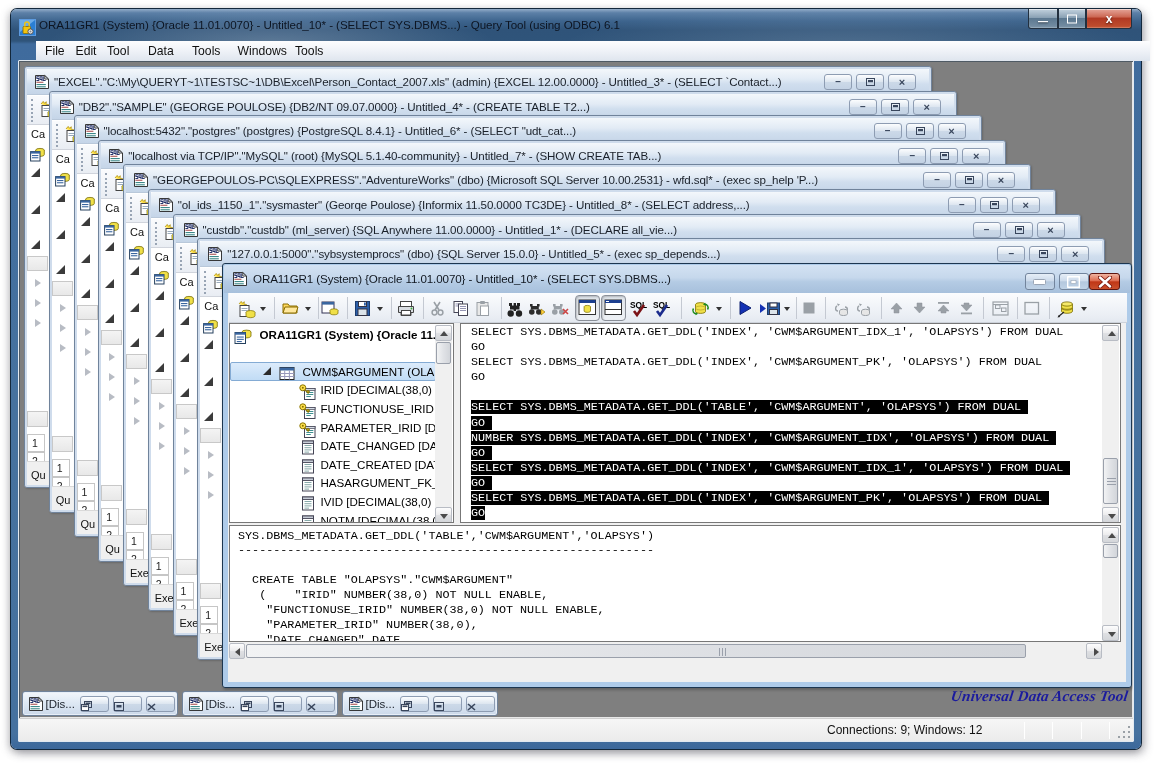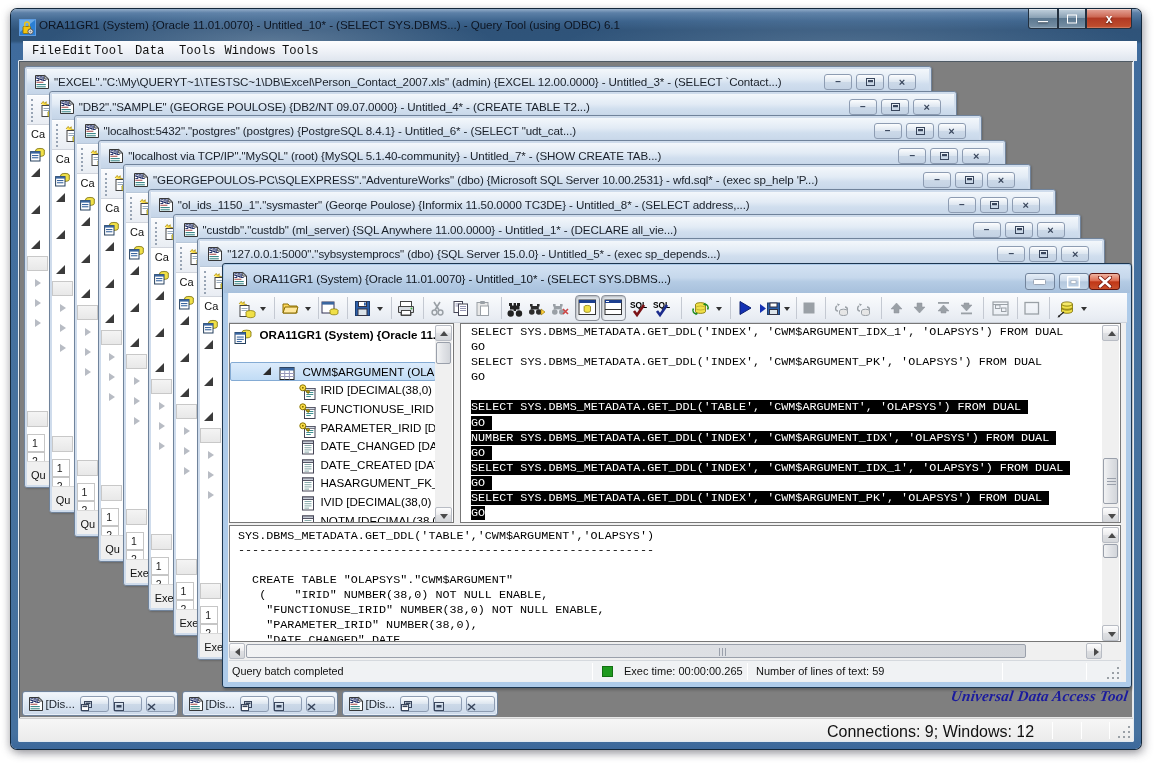--- a/index.html
+++ b/index.html
@@ -15,28 +15,28 @@
 .appico{position:absolute;left:8px;top:10px}
 .capbtn{position:absolute;top:0;height:20px;border:1px solid #22303f;border-top:none;
   background:linear-gradient(180deg,#c3d2de 0%,#8aa1b4 45%,#5c7890 50%,#7790a5 100%);
   box-shadow:inset 0 1px 0 rgba(255,255,255,.55), inset 0 -1px 1px rgba(255,255,255,.25);}
 .capbtn.bmin{left:1017px;width:30px;border-bottom-left-radius:3px}
 .capbtn.bmax{left:1047px;width:28px}
 .capbtn.bcls{left:1075px;width:46px;border-bottom-right-radius:3px;
   background:linear-gradient(180deg,#e5a599 0%,#cd6a56 40%,#b13a24 50%,#c1502f 100%);}
 .capbtn .g{position:absolute;left:50%;top:50%;transform:translate(-50%,-50%);color:#fff;font-weight:bold;
   text-shadow:0 1px 2px rgba(0,0,0,.6)}
-.menubar{position:absolute;left:12px;top:32px;width:1114px;height:20px;
-  background:linear-gradient(180deg,#fdfdfe 0%,#f0f3f8 45%,#dfe5ee 100%);font-family:Liberation Mono, monospace;}
+.menubar{position:absolute;left:25px;top:32px;width:1114px;height:20px;
+  background:linear-gradient(180deg,#fdfdfe 0%,#f0f3f8 45%,#dfe5ee 100%);}
 .menubar span{position:absolute;top:0;height:20px;line-height:20px;font-size:12.2px;color:#101010}
 .client{position:absolute;left:8px;top:52px;width:1114px;height:657px;background:#7f7f7f;
   box-shadow:inset 1px 1px 0 #4f5a64, inset -1px -1px 0 #e8e8e8;overflow:hidden}
 .mstatus{position:absolute;left:8px;top:709px;width:1114px;height:23px;
   background:linear-gradient(180deg,#f6f6f6,#ebebeb);border-top:1px solid #cfcfcf}
-.mstatus .ct{position:absolute;left:808px;top:4px;font-size:16px;color:#111}
+.mstatus .ct{position:absolute;left:808px;top:4px;font-size:12px;color:#111}
 .mstatus .sep{position:absolute;top:3px;width:1px;height:17px;background:#d8d8d8;border-right:1px solid #fff}
 .grip{position:absolute;right:2px;bottom:2px;width:14px;height:14px;
   background:
    radial-gradient(circle at 12px 12px,#9aa0a6 1.2px,transparent 1.4px),
    radial-gradient(circle at 12px 7px,#9aa0a6 1.2px,transparent 1.4px),
    radial-gradient(circle at 7px 12px,#9aa0a6 1.2px,transparent 1.4px),
    radial-gradient(circle at 12px 2px,#9aa0a6 1.2px,transparent 1.4px),
    radial-gradient(circle at 2px 12px,#9aa0a6 1.2px,transparent 1.4px),
    radial-gradient(circle at 7px 7px,#9aa0a6 1.2px,transparent 1.4px);}
 .cw{position:absolute;width:908px;height:422px;background:#fff;border:1px solid #70839b;border-radius:3px;
@@ -1018,31 +1018,20 @@
    <div class="sbbtn" style="left:0;top:0;width:16px;height:16px">
             <span class="sbtri-l"></span>
           </div>
    <div class="sbthumb" style="left:17px;top:1px;width:780px;height:14px">
             <div style="position:absolute;left:472px;top:3px;width:1px;height:8px;background:#9aa0ab;box-shadow:3px 0 0 #9aa0ab,6px 0 0 #9aa0ab"></div>
           </div>
    <div class="sbbtn" style="left:857px;top:0;width:16px;height:16px">
             <span class="sbtri-r"></span>
           </div>
  </div>
- <div class="awst">
-   <span style="position:absolute;left:3px;top:4px;font-size:10.8px">Query batch completed</span>
-   <div class="sep" style="left:363px"></div>
-   <div style="position:absolute;left:373px;top:5px;width:11px;height:11px;background:#1f9a1f;border:1px solid #137013"></div>
-   <span style="position:absolute;left:395px;top:4px">Exec time: 00:00:00.265</span>
-   <div class="sep" style="left:518px"></div>
-   <span style="position:absolute;left:527px;top:4px">Number of lines of text: 59</span>
-   <div class="sep" style="left:773px"></div>
-   <div class="sep" style="left:857px"></div>
-   <div class="grip" style="right:1px;bottom:1px"></div>
- </div>
 </div>
 <div class="mw" style="left:2.5px;top:630px;z-index:30">
         <svg class="ti" width="16" height="16" viewBox="0 0 16 16">
           <path d="M1.5 1.5h9.2l3.8 3.6v9.4H1.5z" fill="#fff" stroke="#222" stroke-width="0.9"></path>
           <path d="M10.7 1.5l3.8 3.6h-3.8z" fill="#cfd8e2" stroke="#222" stroke-width="0.8"></path>
           <path d="M2.40 2.20h0.95v0.95h-0.95zM3.35 2.20h0.95v0.95h-0.95zM4.30 2.20h0.95v0.95h-0.95zM2.40 3.15h0.95v0.95h-0.95zM2.40 4.10h0.95v0.95h-0.95zM3.35 4.10h0.95v0.95h-0.95zM4.30 4.10h0.95v0.95h-0.95zM4.30 5.05h0.95v0.95h-0.95zM2.40 6.00h0.95v0.95h-0.95zM3.35 6.00h0.95v0.95h-0.95zM4.30 6.00h0.95v0.95h-0.95zM5.60 2.20h0.95v0.95h-0.95zM6.55 2.20h0.95v0.95h-0.95zM7.50 2.20h0.95v0.95h-0.95zM5.60 3.15h0.95v0.95h-0.95zM7.50 3.15h0.95v0.95h-0.95zM5.60 4.10h0.95v0.95h-0.95zM7.50 4.10h0.95v0.95h-0.95zM5.60 5.05h0.95v0.95h-0.95zM6.55 5.05h0.95v0.95h-0.95zM7.50 5.05h0.95v0.95h-0.95zM7.50 6.00h0.95v0.95h-0.95zM8.80 2.20h0.95v0.95h-0.95zM8.80 3.15h0.95v0.95h-0.95zM8.80 4.10h0.95v0.95h-0.95zM8.80 5.05h0.95v0.95h-0.95zM8.80 6.00h0.95v0.95h-0.95zM9.75 6.00h0.95v0.95h-0.95zM10.70 6.00h0.95v0.95h-0.95z" fill="#27356b"></path>
           <rect x="2.4" y="7.8" width="7" height="0.8" fill="#8b1a1a"></rect>
           <rect x="2.5" y="10.1" width="9.3" height="1" fill="#2a7d7d"></rect>
           <rect x="2.5" y="12.3" width="9.3" height="1" fill="#2a7d7d"></rect>
         </svg>

